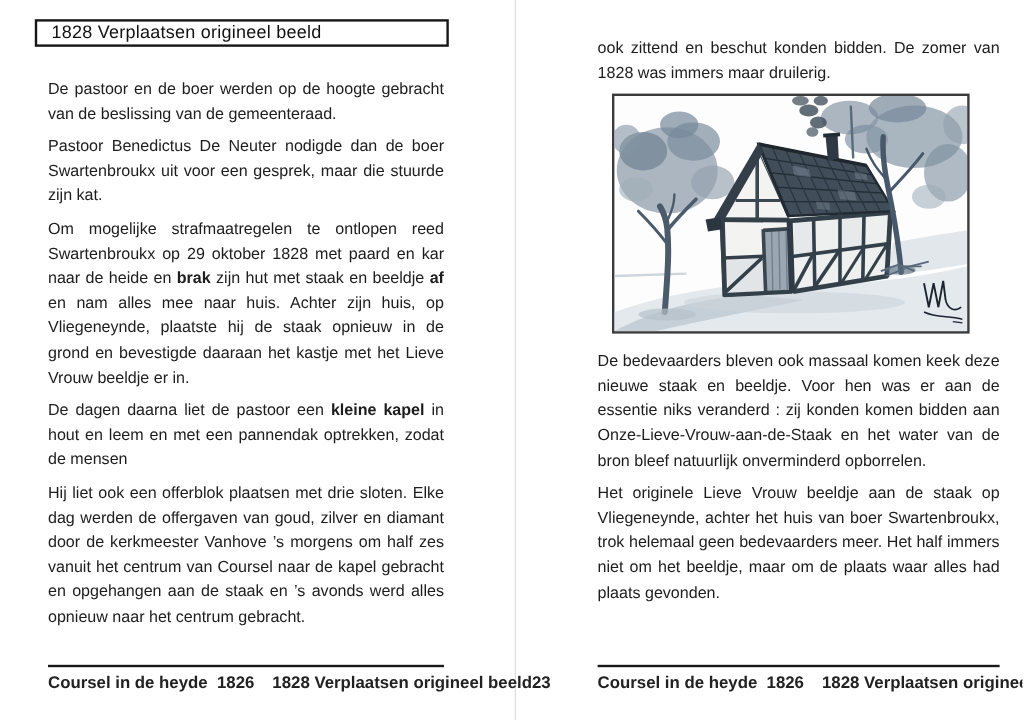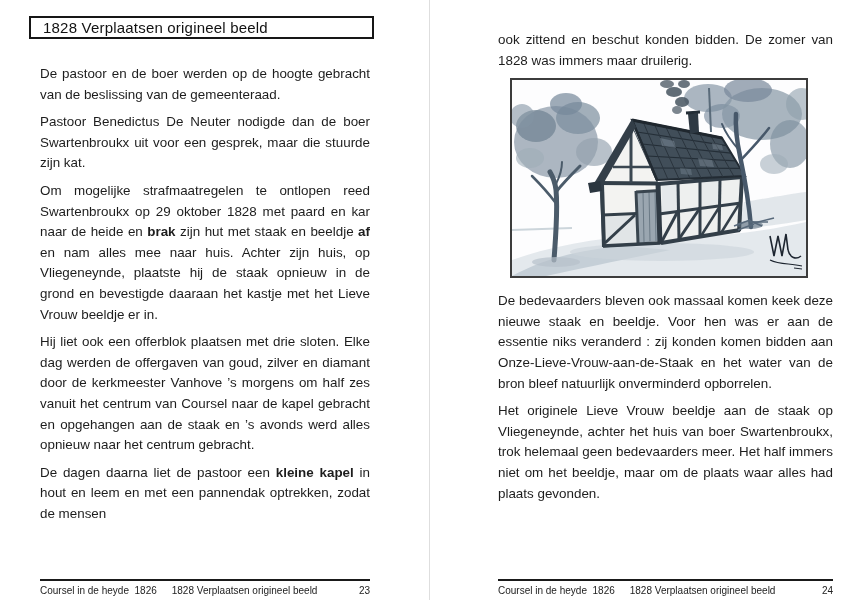--- a/index.html
+++ b/index.html
@@ -25,23 +25,23 @@
   .body-text p { margin:0 0 7px 0; }
   .body-text .b { font-weight:bold; }
 
   figure.illustration {
     margin:6px 0 13px 12px; padding:0; width:298px; height:200px;
     box-sizing:border-box; border:2px solid #3c3c3c; background:#fdfdfe; overflow:hidden;
   }
   figure.illustration svg { display:block; }
 
   .pagefoot {
-    position:absolute; bottom:4px; border-top:2px solid #1a1a1a;
+    position:absolute; bottom:24px; border-top:2px solid #1a1a1a;
     padding-top:4px; display:flex; align-items:baseline;
-    font-size:10px; color:#222;
+    font-size:14px; color:#222;font-weight:bold;
   }
   .page-left  .pagefoot { left:40px; right:59px; }
   .page-right .pagefoot { left:68px; right:19px; }
   .ft-book, .ft-chapter { white-space:pre; }
   .ft-chapter { margin-left:15px; }
   .ft-page { margin-left:auto; }
 </style>
 </head>
 <body>
 
@@ -49,22 +49,22 @@
 
   <section class="page page-left">
     <div class="title-box">
       <span>1828 Verplaatsen origineel beeld</span>
     </div>
 
     <div class="body-text">
         <p><span>De pastoor en de boer werden op de hoogte gebracht van de beslissing van de gemeenteraad.</span></p>
         <p><span>Pastoor Benedictus De Neuter nodigde dan de boer Swartenbroukx uit voor een gesprek, maar die stuurde zijn kat.</span></p>
         <p><span>Om mogelijke strafmaatregelen te ontlopen reed Swartenbroukx op 29 oktober 1828 met paard en kar naar de heide en </span><span class="b">brak</span><span> zijn hut met staak en beeldje </span><span class="b">af</span><span> en nam alles mee naar huis. Achter zijn huis, op Vliegeneynde, plaatste hij de staak opnieuw in de grond en bevestigde daaraan het kastje met het Lieve Vrouw beeldje er in.</span></p>
+        <p><span>De dagen daarna liet de pastoor een </span><span class="b">kleine kapel</span><span> in hout en leem en met een pannendak optrekken, zodat de mensen</span></p>
         <p><span>Hij liet ook een offerblok plaatsen met drie sloten. Elke dag werden de offergaven van goud, zilver en diamant door de kerkmeester Vanhove ’s morgens om half zes vanuit het centrum van Coursel naar de kapel gebracht en opgehangen aan de staak en ’s avonds werd alles opnieuw naar het centrum gebracht.</span></p>
-        <p><span>De dagen daarna liet de pastoor een </span><span class="b">kleine kapel</span><span> in hout en leem en met een pannendak optrekken, zodat de mensen</span></p>
       </div>
 
     <footer class="pagefoot">
       <span class="ft-book">Coursel in de heyde  1826</span>
       <span class="ft-chapter">1828 Verplaatsen origineel beeld</span>
       <span class="ft-page">23</span>
     </footer>
   </section>
 
   <div class="gutter"></div>

